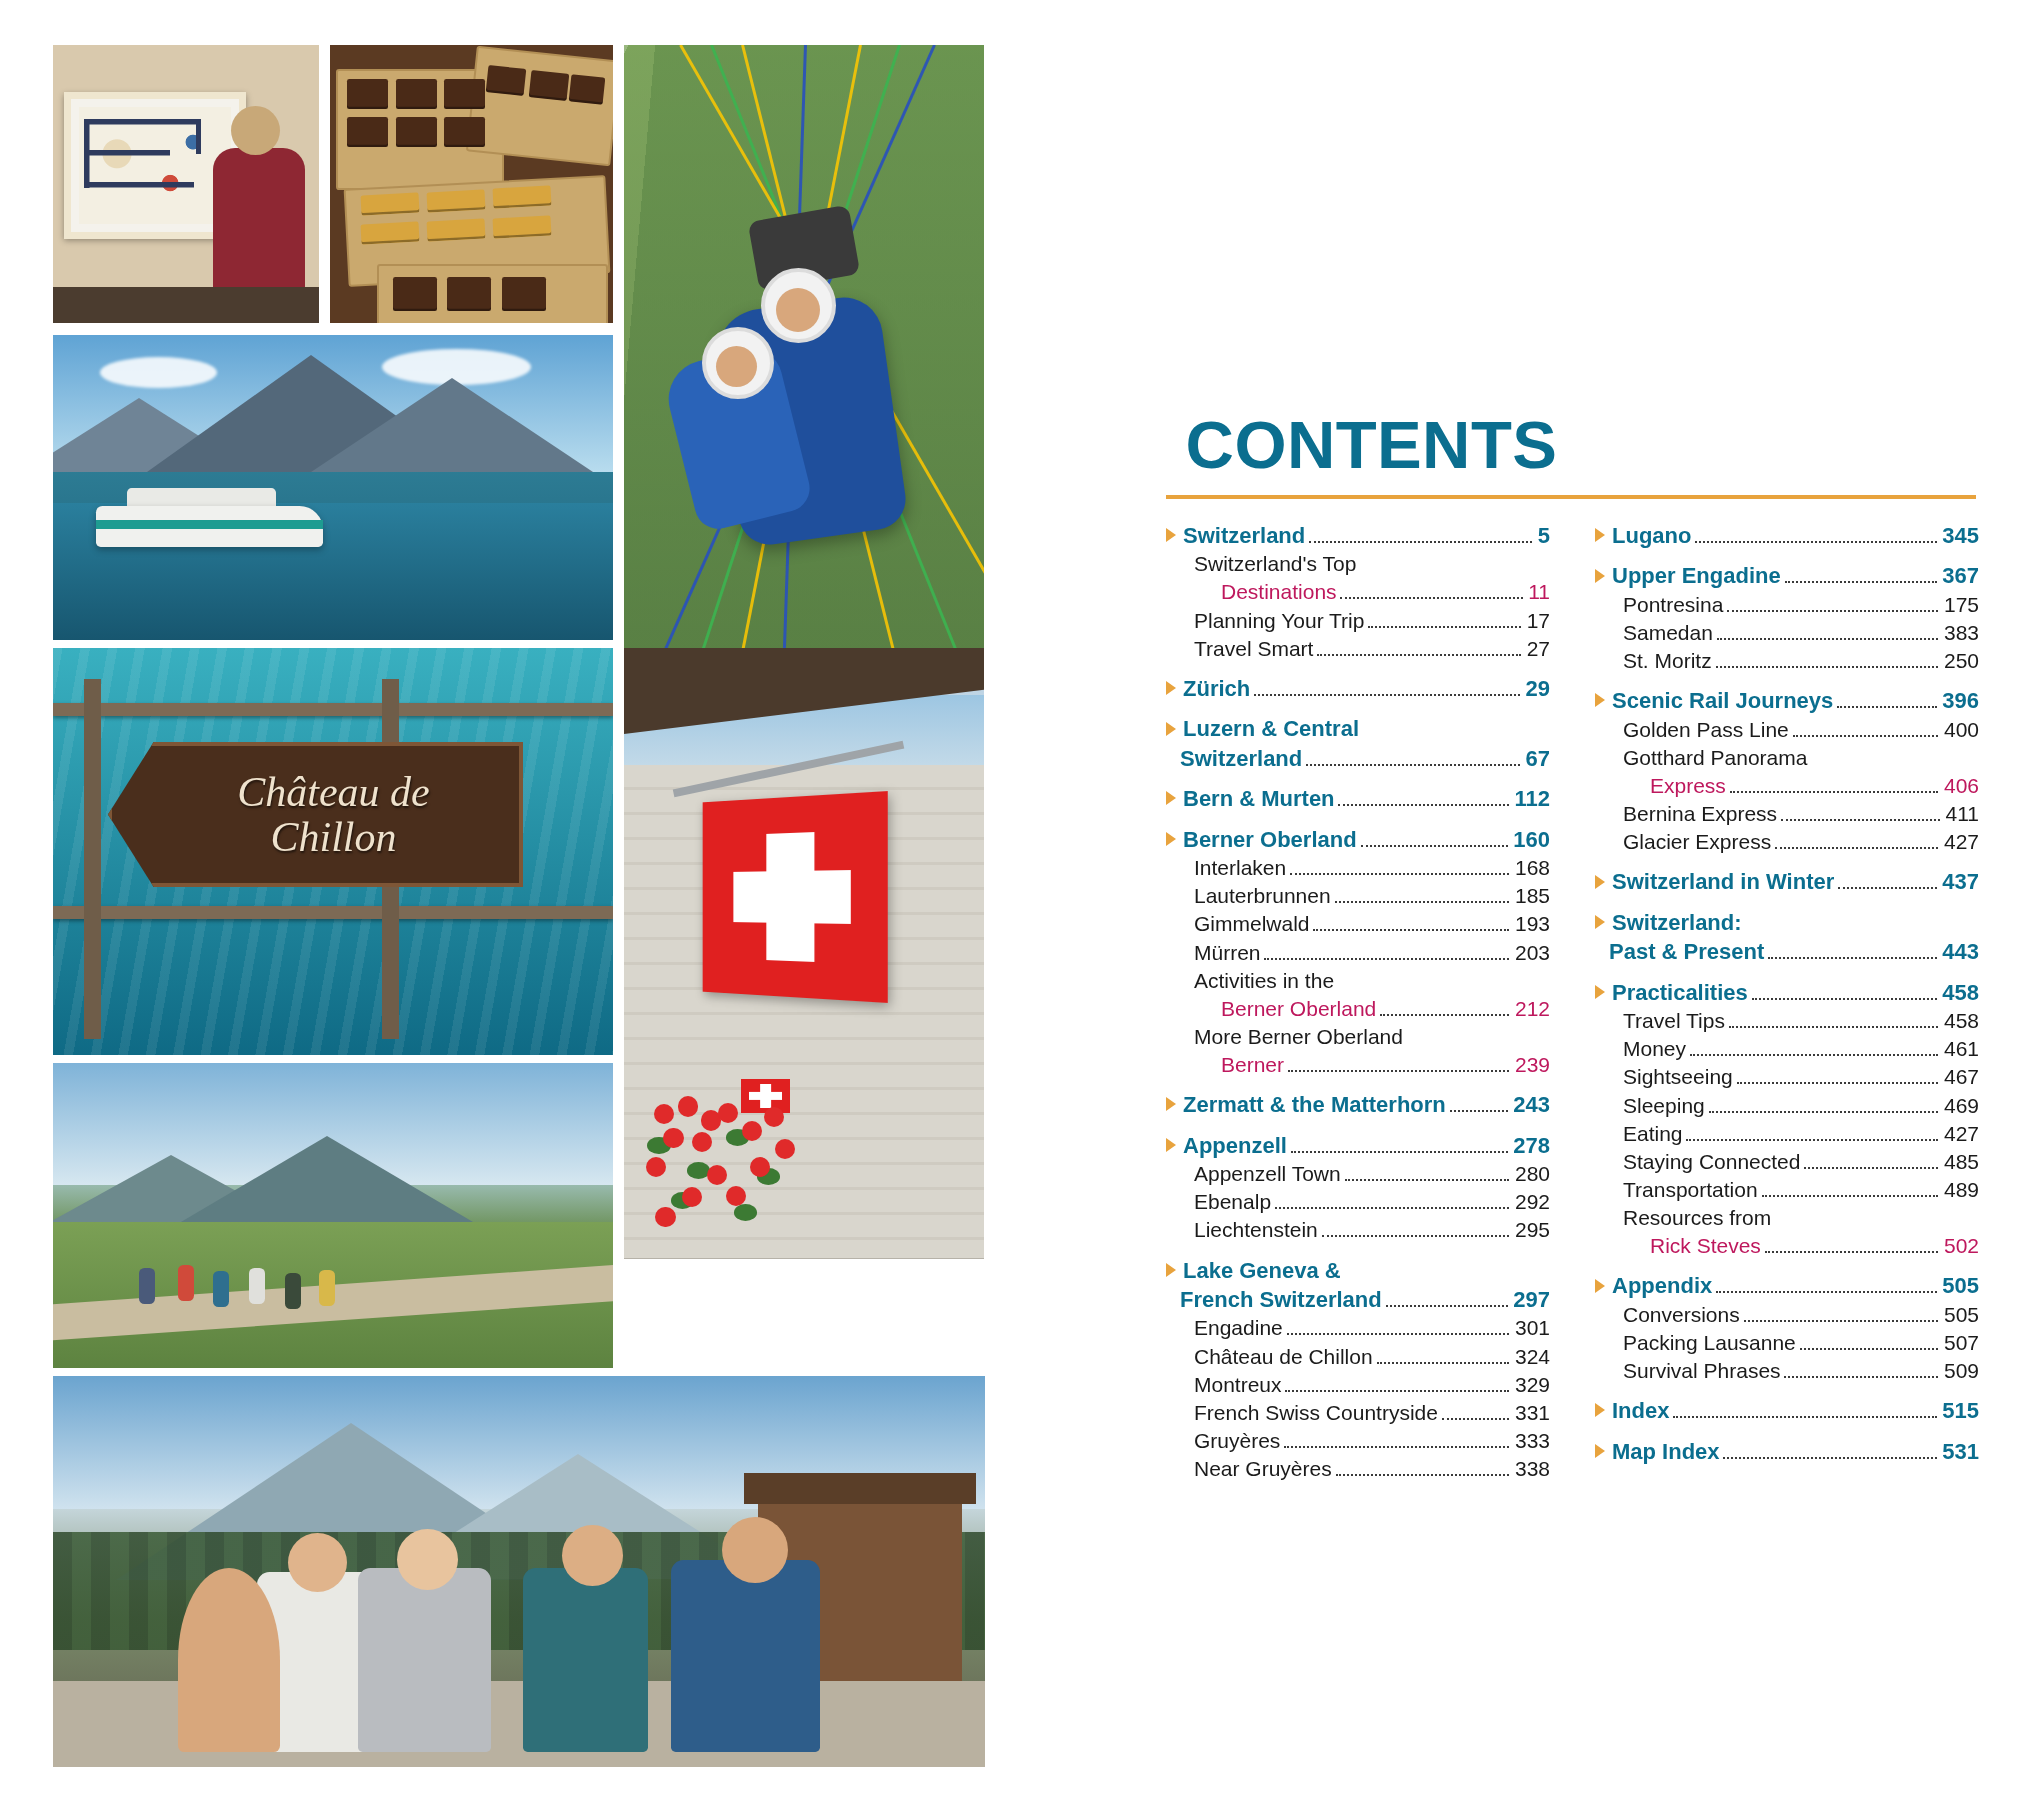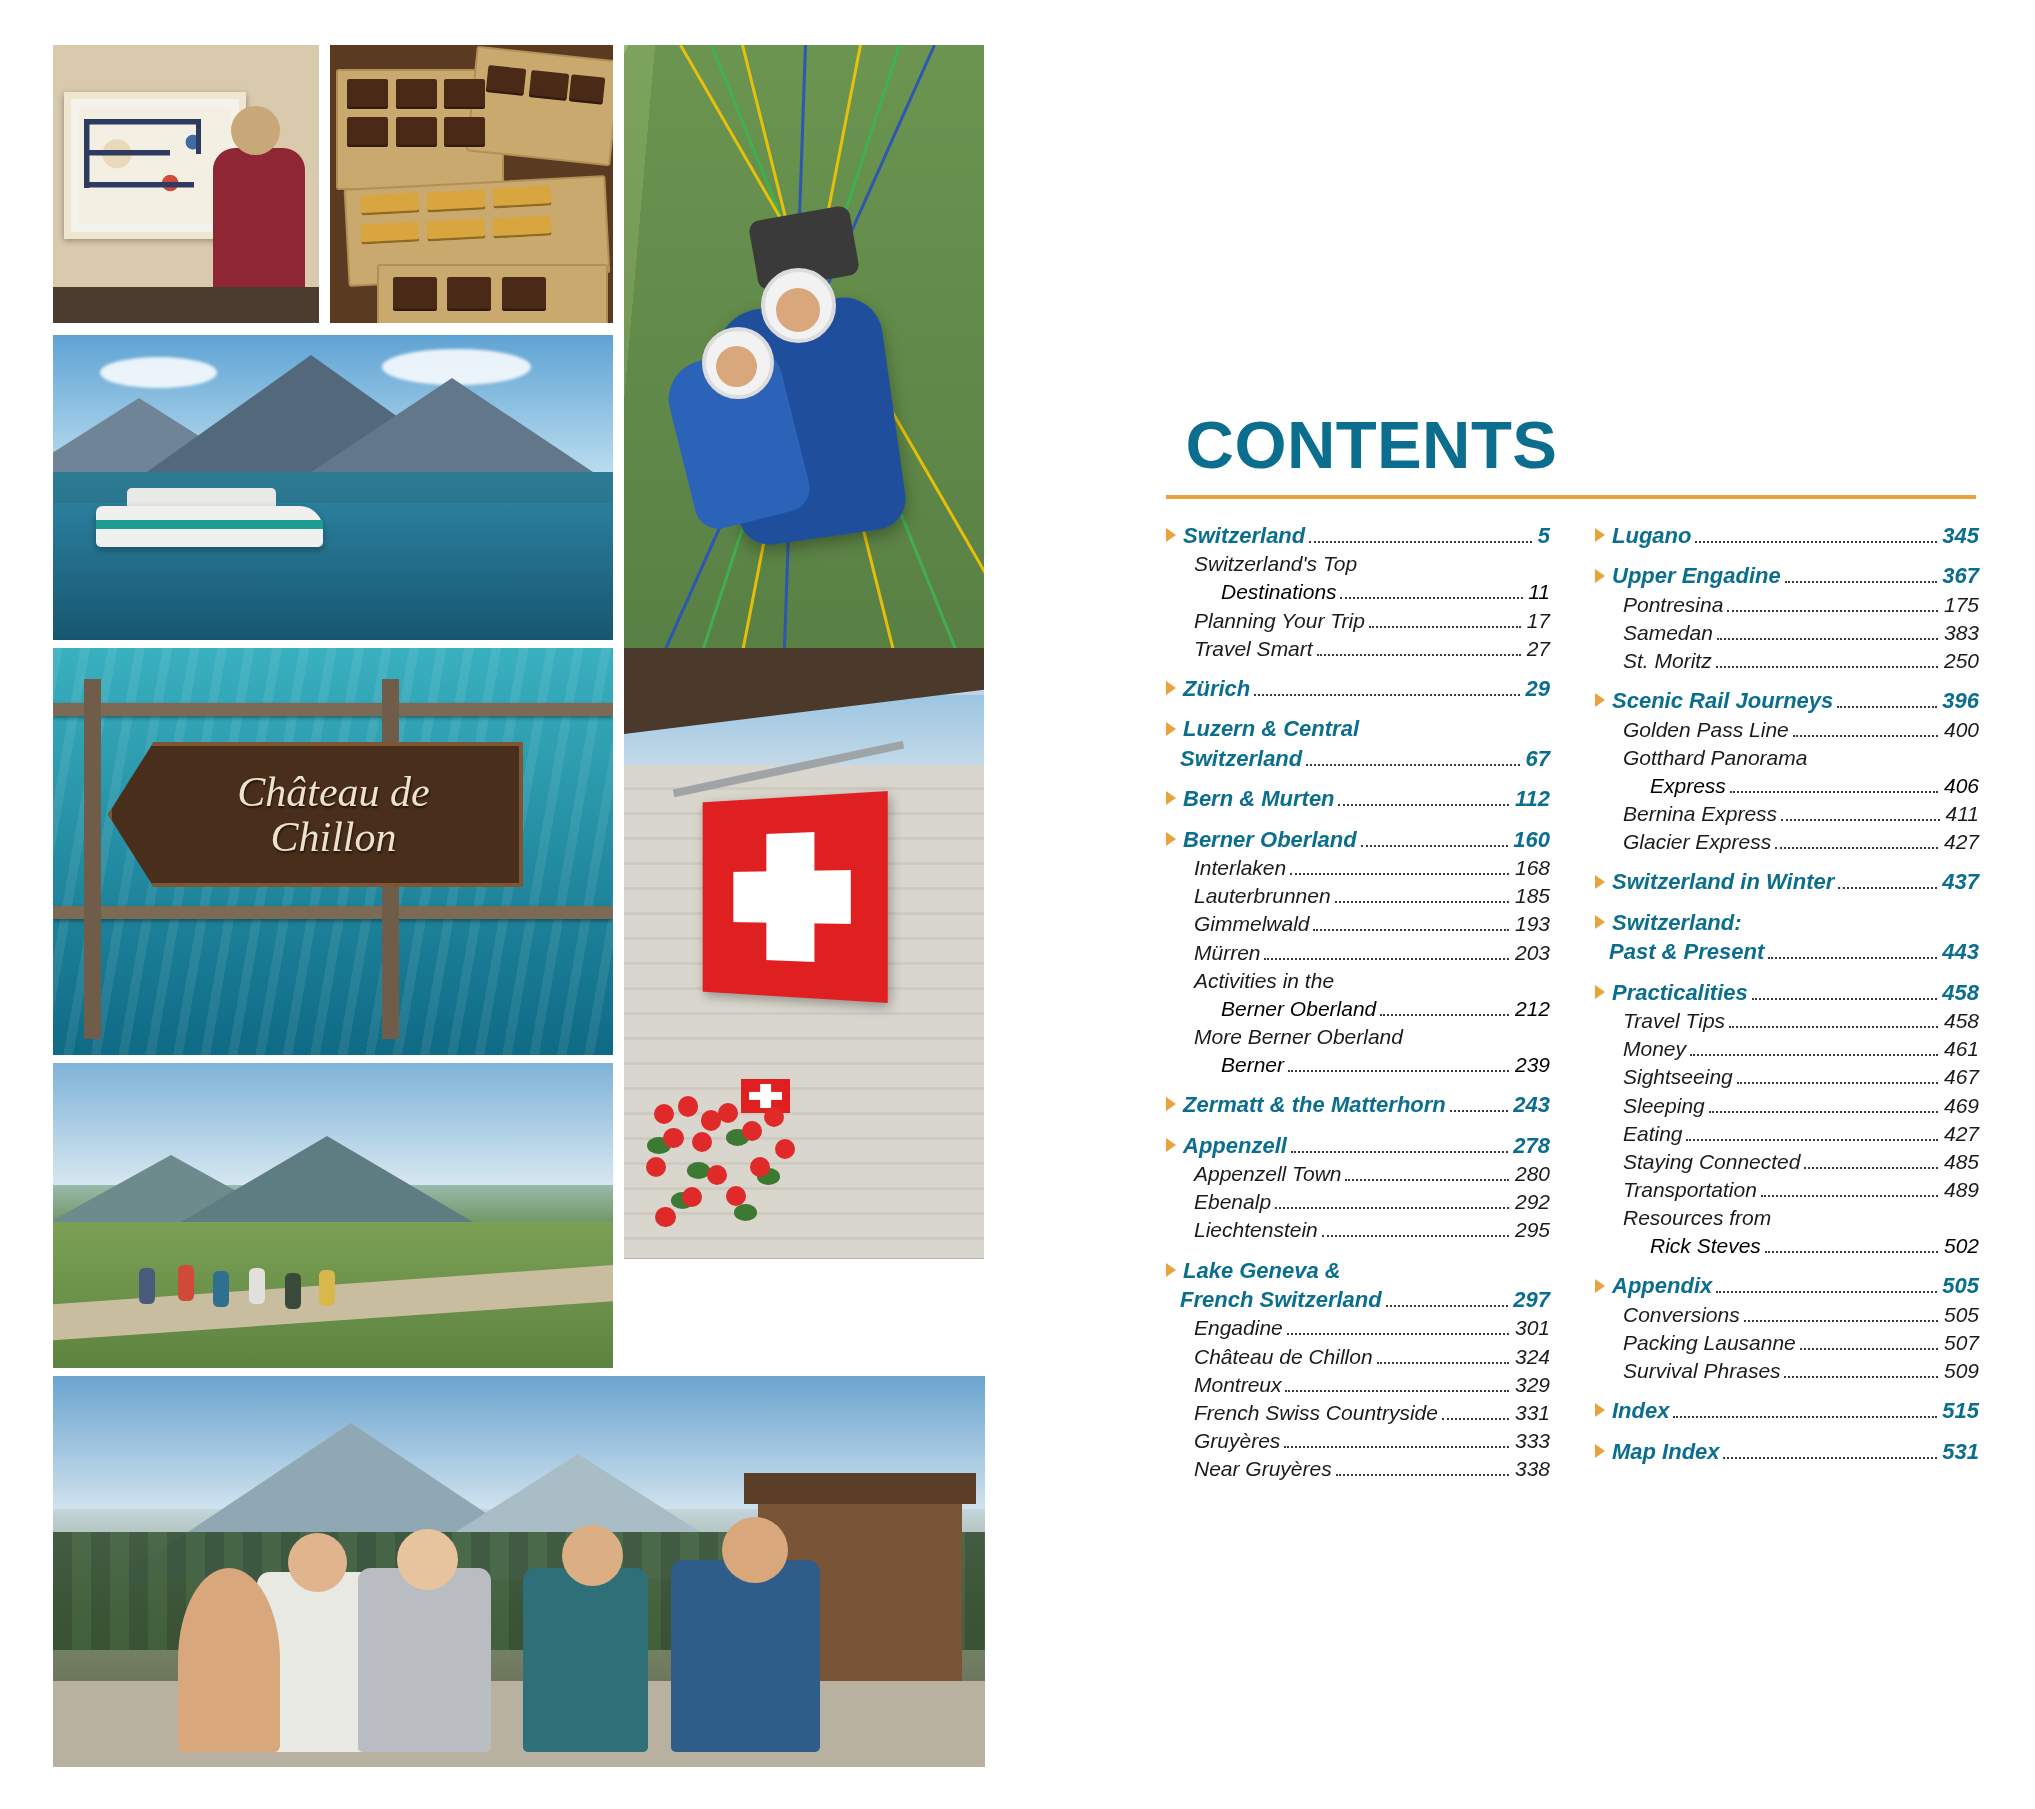--- a/index.html
+++ b/index.html
@@ -157,27 +157,27 @@
   .title-rule {
     height: 3.9px;
     background: #e8a33d;
     width: 810px;
     margin-bottom: 22px;
   }
   .cols {
     display: flex;
     gap: 45px;
   }
-  .col { width: 384px; font-style: italic; }
+  .col { width: 384px; }
 
   .entry { display: flex; align-items: baseline; font-size: 21px; line-height: 1.34; }
   .entry.major { color: #0b6e8f; font-weight: bold; font-size: 22px; margin-top: 11px; }
   .entry.major:first-child { margin-top: 0; }
   .entry.minor { color: #1b1b1b; padding-left: 28px; }
-  .entry.cont { color: #000000; padding-left: 55px; }
+  .entry.cont { color: #be185d; padding-left: 55px; }
   .entry.majorcont { color: #0b6e8f; font-weight: bold; font-size: 22px; padding-left: 14px; }
 
   .bullet {
     display: inline-block;
     width: 0; height: 0;
     border-style: solid;
     border-width: 7px 0 7px 10.2px;
     border-color: transparent transparent transparent #e8a33d;
     margin-right: 7px;
     position: relative;

